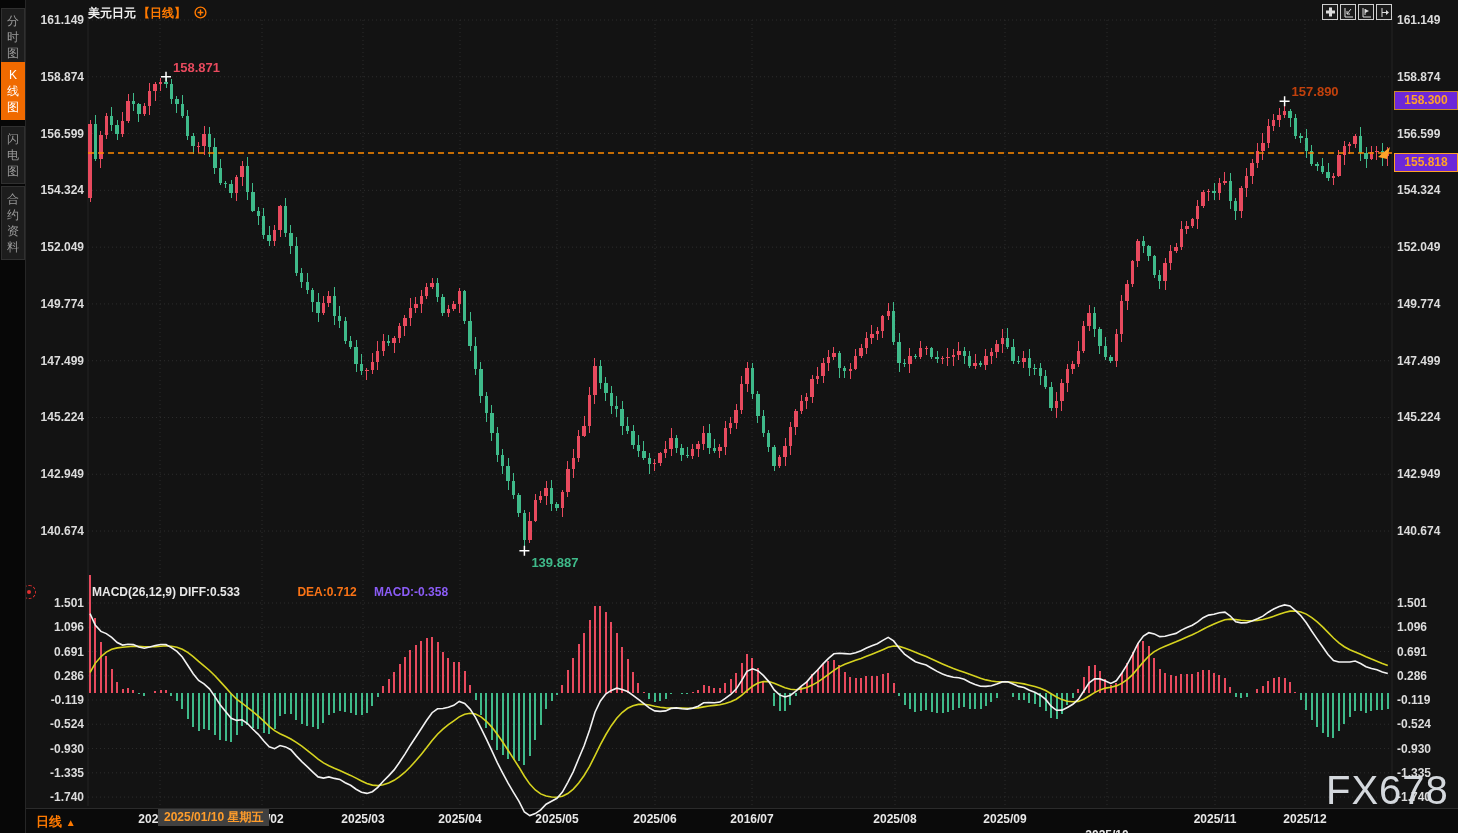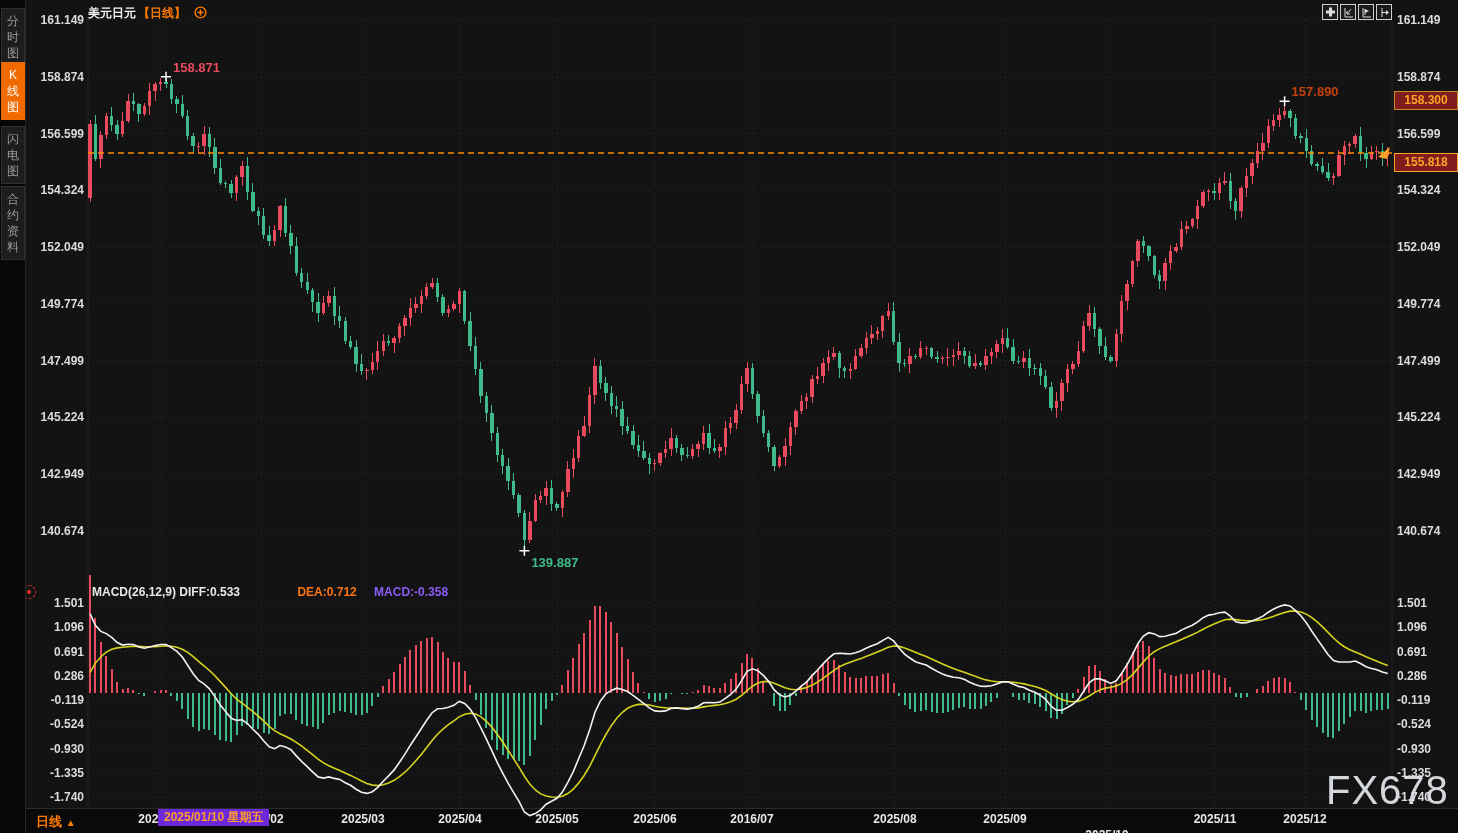--- a/index.html
+++ b/index.html
@@ -20,34 +20,34 @@
   #title-plus{display:inline-block;vertical-align:-2px;margin-left:5px;}
   
   #toolbar{right:66px;top:4px;z-index:12;display:flex;gap:2px;}
   .tbtn{width:14px;height:14px;border:1px solid #cfcfcf;background:#1b1b1b;display:flex;align-items:center;justify-content:center;cursor:pointer;}
   
   .ylab{position:absolute;height:14px;line-height:14px;font-size:12px;font-weight:bold;color:#dcdcdc;z-index:6;white-space:nowrap;}
   .ylab.left{left:24px;width:60px;text-align:right;}
   .ylab.right{left:1397px;text-align:left;}
   
   .pbox{position:absolute;left:1394px;width:62px;height:17px;line-height:16px;text-align:center;
-        background:#7f1d1d;border:1px solid #c98a28;color:#ffa228;font-size:12px;font-weight:bold;z-index:7;}
+        background:#6d28d9;border:1px solid #c98a28;color:#ffa228;font-size:12px;font-weight:bold;z-index:7;}
   
   .anno{position:absolute;font-size:13px;font-weight:bold;z-index:6;white-space:nowrap;}
   
   #macd-header{left:92px;top:585px;z-index:6;font-size:12px;font-weight:bold;white-space:nowrap;}
   #macd-header span{margin-right:14px;}
   #indicator-icon{left:22px;top:585px;width:12px;height:12px;border:1px dashed #e03030;border-radius:50%;z-index:6;cursor:pointer;}
   #indicator-icon:after{content:"";position:absolute;left:4px;top:4px;width:4px;height:4px;border-radius:50%;background:#e03030;}
   
   #datebar{left:26px;top:808px;width:1432px;height:25px;background:#0a0a0a;border-top:1px solid #2b2b2b;z-index:4;}
   #period-btn{position:absolute;left:10px;top:4px;color:#ff7a00;font-size:13px;font-weight:bold;cursor:pointer;}
   #period-btn .arr{font-size:10px;}
   .dlab{position:absolute;top:4px;width:70px;text-align:center;color:#e8e8e8;font-size:12px;font-weight:bold;z-index:6;}
-  #date-tooltip{position:absolute;left:158px;top:809px;height:17px;line-height:17px;padding:0 6px;background:#6d28d9;
+  #date-tooltip{position:absolute;left:158px;top:809px;height:17px;line-height:17px;padding:0 6px;background:#404040;
                 color:#ff9d2b;font-size:12px;font-weight:bold;z-index:7;white-space:nowrap;}
   
   #watermark{left:1326px;top:768px;font-size:40px;color:#dfe3e8;letter-spacing:1px;z-index:9;opacity:.95;}
   #chart-svg{left:0;top:0;z-index:5;pointer-events:none;}
   #plot-area{left:88px;top:16px;width:1304px;height:790px;z-index:3;}
 </style>
 </head>
 <body>
 
 <div id="sidebar" class="abs">

